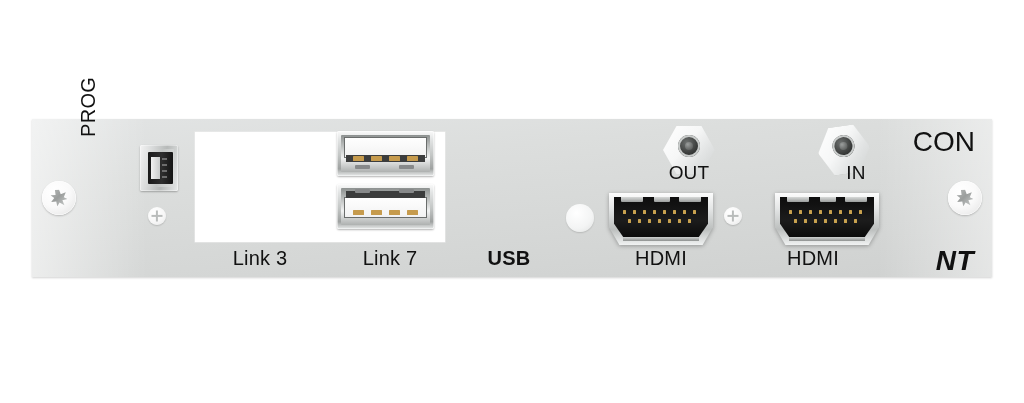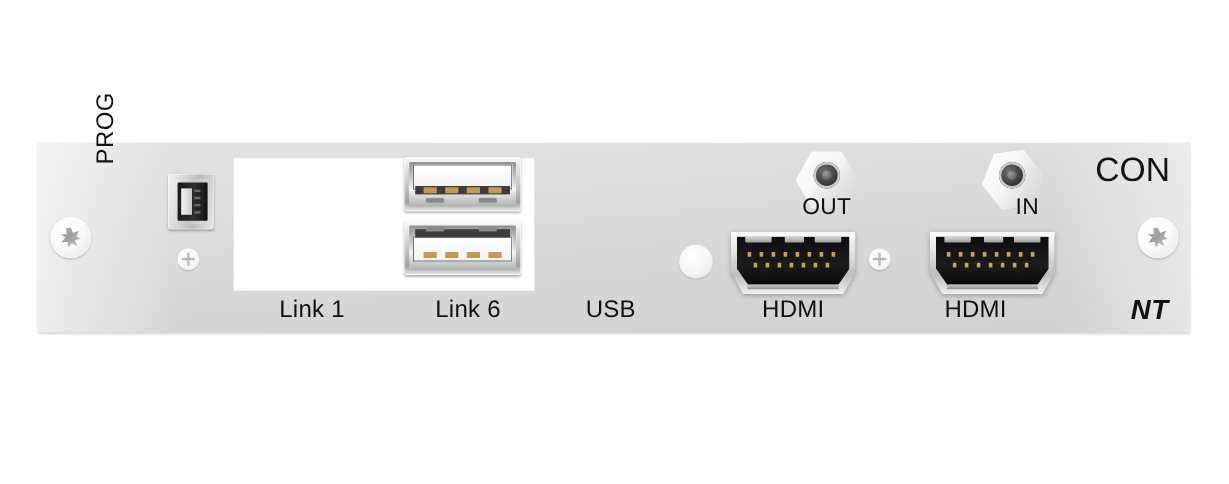--- a/index.html
+++ b/index.html
@@ -29,21 +29,21 @@
   }
   .lbl-bottom{top:129px;transform:translateX(-50%);}
   .lbl-mid{top:44px;transform:translateX(-50%);font-size:19px;}
   #label-prog{
     position:absolute;left:45px;top:18px;font-size:20px;color:#111;
     transform:rotate(-90deg);transform-origin:left top;white-space:nowrap;
     letter-spacing:.3px;
   }
   #label-con{position:absolute;right:17px;top:7px;font-size:28px;color:#111;}
   #logo-nt{
-    position:absolute;right:18px;top:126px;font-size:23px;color:#111;
+    position:absolute;right:18px;top:126px;font-size:28px;color:#111;
     font-weight:bold;font-style:italic;letter-spacing:.5px;
   }
 
   
   .screw{
     position:absolute;width:34px;height:34px;border-radius:50%;
     background:radial-gradient(circle at 36% 30%,#ffffff 0%,#fafafa 48%,#ededed 76%,#d9dbdb 100%);
     box-shadow:0 1px 2px rgba(0,0,0,.22),inset 0 0 0 .5px rgba(255,255,255,.9);
   }
   .screw .star{
@@ -288,21 +288,21 @@
     <span class="pin" style="left:49px;top:26px;"></span>
     <span class="pin" style="left:59px;top:26px;"></span>
     <span class="pin" style="left:69px;top:26px;"></span>
     <span class="pin" style="left:79px;top:26px;"></span>
     <span class="botbar"></span>
   </div>
 
   <div class="lbl lbl-mid" style="left:657px;">OUT</div>
   <div class="lbl lbl-mid" style="left:812px;margin-left:12px;">IN</div>
 
-  <div class="lbl lbl-bottom" style="left:228px;">Link 1</div>
-  <div class="lbl lbl-bottom" style="left:358px;">Link 6</div>
-  <div class="lbl lbl-bottom" style="left:477px;">USB</div>
+  <div class="lbl lbl-bottom" style="left:228px;">Link 3</div>
+  <div class="lbl lbl-bottom" style="left:358px;">Link 7</div>
+  <div class="lbl lbl-bottom" style="left:477px;font-weight:bold;">USB</div>
   <div class="lbl lbl-bottom" style="left:629px;">HDMI</div>
   <div class="lbl lbl-bottom" style="left:781px;">HDMI</div>
 
   <div id="label-con">CON</div>
   <div id="logo-nt">NT</div>
 </div>
 
 </body></html>

